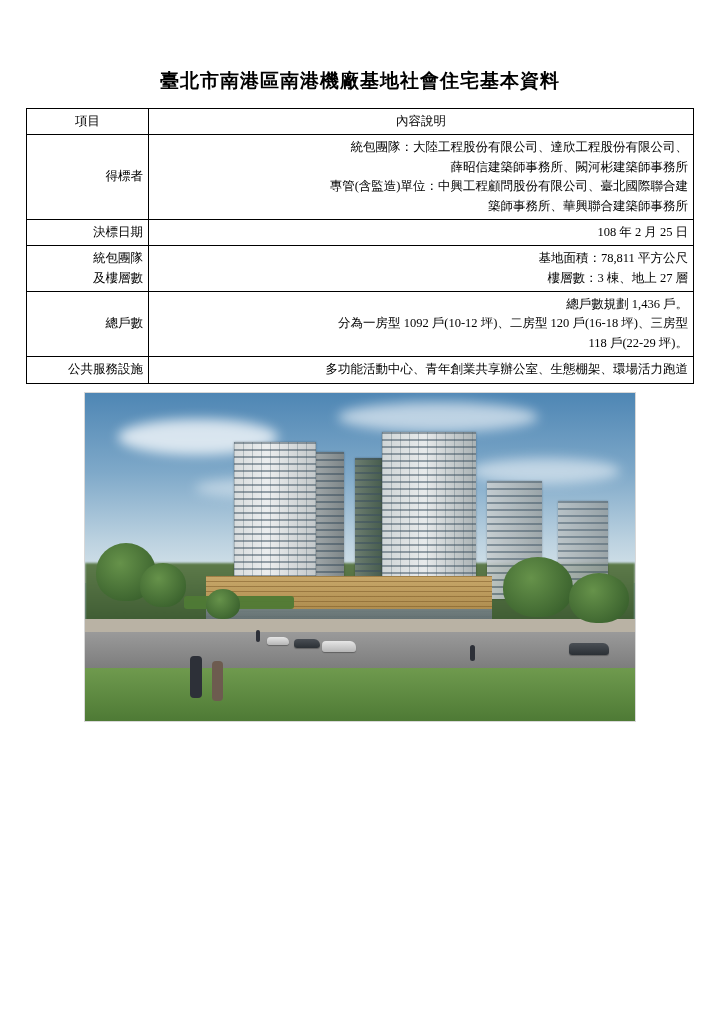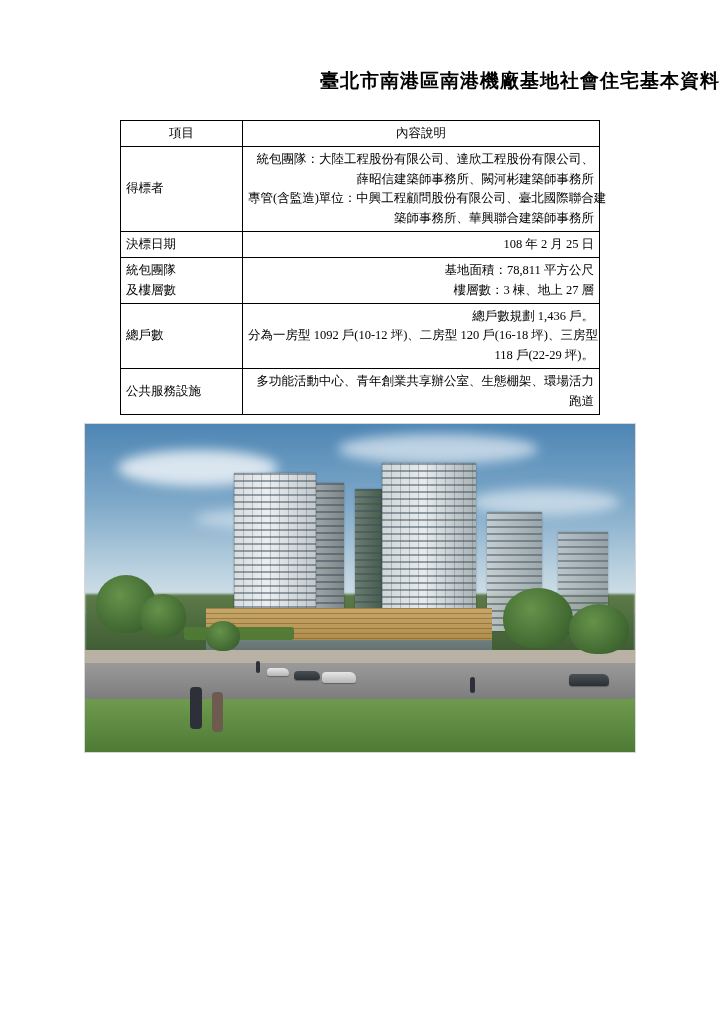--- a/index.html
+++ b/index.html
@@ -15,30 +15,30 @@
     overflow: hidden;
   }
   .page {
     position: relative;
     width: 720px;
     height: 1018px;
     box-sizing: border-box;
     padding: 0;
   }
   .doc-title {
-    text-align: right;
+    text-align: center;
     font-size: 19px;
     font-weight: bold;
     letter-spacing: 1px;
     margin-top: 68px;
-    margin-bottom: 26px;
+    margin-bottom: 14px;
     font-family: "Liberation Serif", "DejaVu Serif", serif;
   }
   .table-wrap {
-    width: 480px;
+    width: 668px;
     margin: 0 auto;
   }
   table.info {
     width: 100%;
     border-collapse: collapse;
     table-layout: fixed;
     font-size: 12.5px;
     line-height: 1.55;
   }
   table.info td {
@@ -49,21 +49,21 @@
   .col-label {
     width: 122px;
     text-align: center;
   }
   .hdr td {
     text-align: center;
     font-size: 12.5px;
     padding: 4px 5px;
   }
   .cell-center {
-    text-align: left;
+    text-align: right;
   }
   .cell-left {
     text-align: right;
   }
   .line {
     display: block;
     white-space: nowrap;
   }
   .line.indent {
     padding-left: 38px;

